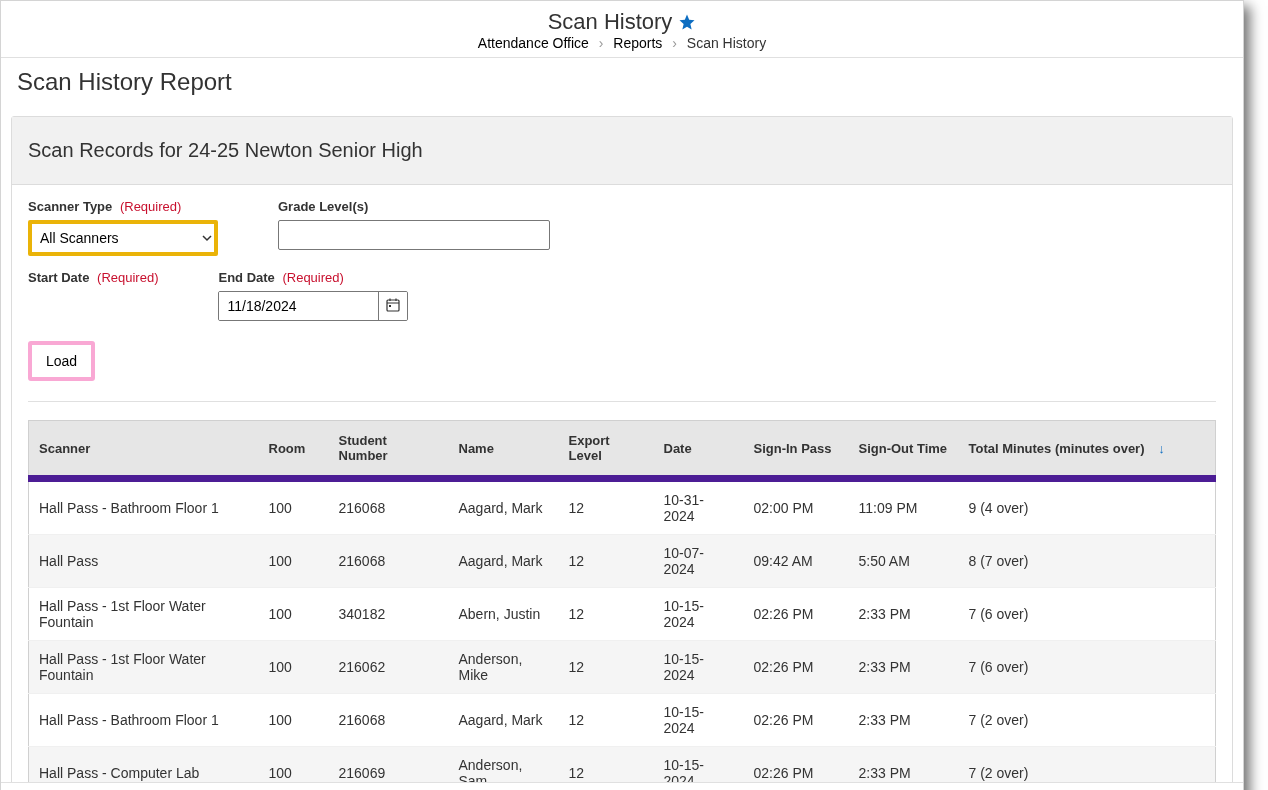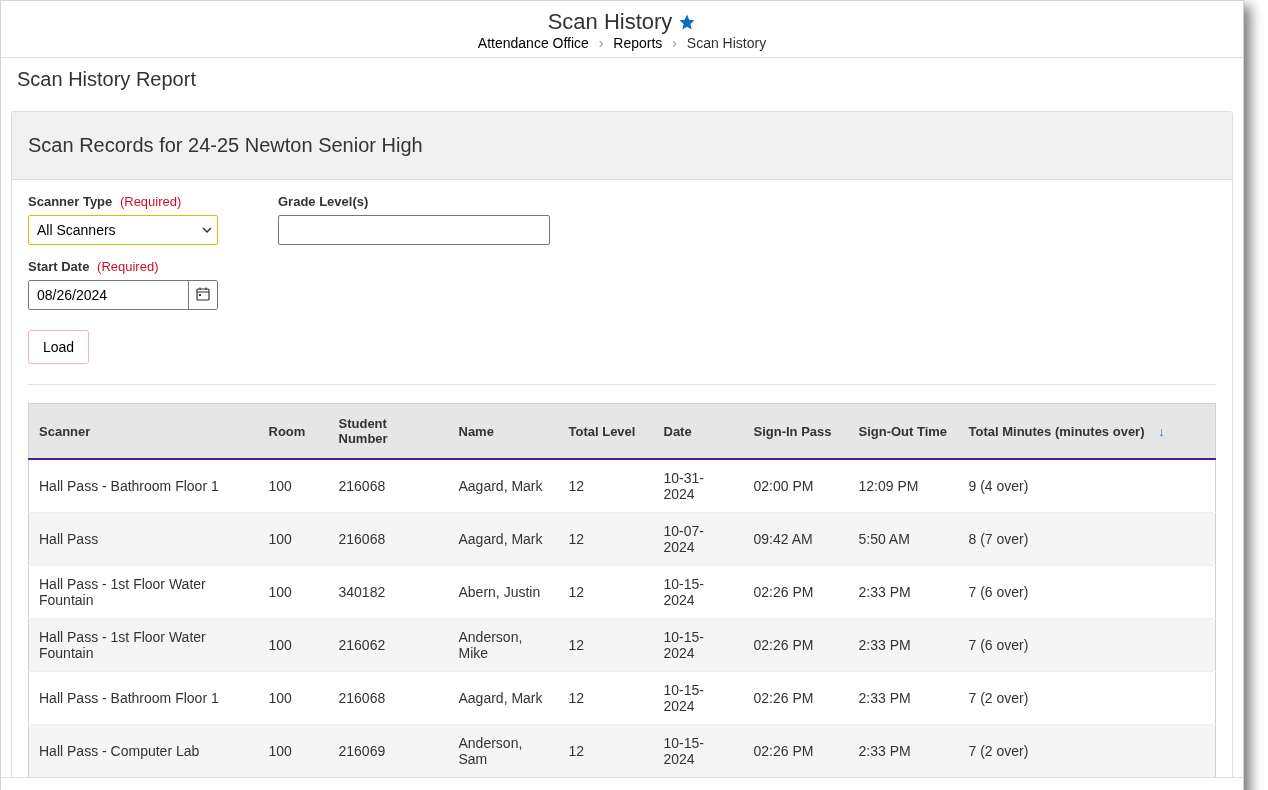--- a/index.html
+++ b/index.html
@@ -40,21 +40,21 @@
     }
     .breadcrumb a { color: #000000; text-decoration: none; }
     .breadcrumb .sep { color: #999; padding: 0 6px; }
     .breadcrumb .current { color: #333; }
     .sub-header {
       border-top: 1px solid #e0e0e0;
       padding: 10px 16px;
     }
     .sub-header h2 {
       margin: 0;
-      font-size: 20px;
+      font-size: 24px;
       font-weight: 400;
       color: #333;
     }
     .scroll-region {
       position: relative;
       overflow-y: scroll;
       height: 676px;
       padding: 0 10px 12px 10px;
     }
     .panel {
@@ -89,21 +89,21 @@
       font-weight: 400;
       margin-left: 4px;
     }
     .select-wrap {
       position: relative;
       width: 190px;
     }
     .select-wrap select {
       width: 100%;
       padding: 6px 24px 6px 8px;
-      border: 1px solid #eab308;
+      border: 4px solid #eab308;
       border-radius: 2px;
       background: #fff;
       font-size: 14px;
       appearance: none;
     }
     .select-wrap .chev {
       position: absolute; right: 6px; top: 50%; transform: translateY(-50%);
       pointer-events: none;
     }
     .multi-input {
@@ -131,21 +131,21 @@
       border: none;
       border-left: 1px solid #777;
       background: #fff;
       padding: 0 6px;
       cursor: pointer;
       display: flex; align-items: center; justify-content: center;
     }
     .load-btn {
       margin-top: 6px;
       padding: 8px 14px;
-      border: 1px solid #f9a8d4;
+      border: 4px solid #f9a8d4;
       background: #fff;
       border-radius: 3px;
       font-size: 14px;
       cursor: pointer;
     }
     hr.sep-line {
       border: none;
       border-top: 1px solid #e0e0e0;
       margin: 20px 0 18px 0;
     }
@@ -154,21 +154,21 @@
       border-collapse: collapse;
       border: 1px solid #d0d0d0;
     }
     .grid thead th {
       background: #e6e6e6;
       font-size: 13px;
       text-align: left;
       padding: 12px 10px;
       color: #333;
       font-weight: 700;
-      border-bottom: 2px solid #4c1d95;
+      border-bottom: 7px solid #4c1d95;
       margin-top: 17px;
     }
     .grid tbody td {
       padding: 10px 10px;
       font-size: 14px;
       border-bottom: 1px solid #f0f0f0;
     }
     .grid tbody tr:nth-child(even) { background: #f5f5f5; }
     .sort-arrow {
       color: #0d6dc1;
@@ -245,36 +245,42 @@
             <div class="multi-input"></div>
           </div>
         </div>
 
         <div class="field-row">
           <div class="field">
             <label>
               <span>Start Date</span>
               <span class="req">(Required)</span>
             </label>
+          </div>
+
+          <div class="field">
+            <label>
+              <span>End Date</span>
+              <span class="req">(Required)</span>
+            </label>
             <div class="date-wrap">
-              <input type="text" value="08/26/2024" style="">
+              <input type="text" value="11/18/2024" style="">
               <button class="date-btn">
                 <span>
                   <svg width="16" height="16" viewBox="0 0 16 16" fill="none" stroke="#333" stroke-width="1.2">
                       <rect x="2" y="3" width="12" height="11" rx="1"></rect>
                       <line x1="2" y1="6" x2="14" y2="6"></line>
                       <line x1="5" y1="1.5" x2="5" y2="4"></line>
                       <line x1="11" y1="1.5" x2="11" y2="4"></line>
                       <rect x="4" y="8" width="2" height="2" fill="#333" stroke="none"></rect>
                     </svg>
                 </span>
               </button>
             </div>
           </div>
-
         </div>
 
         <button class="load-btn">Load</button>
 
         <hr class="sep-line">
 
         <table class="grid">
           <colgroup>
             <col style="width:230px">
               <col style="width:70px">
@@ -285,40 +291,40 @@
               <col style="width:105px">
               <col style="width:110px">
               <col>
           </colgroup>
           <thead>
             <tr>
               <th>Scanner</th>
               <th>Room</th>
               <th>Student Number</th>
               <th>Name</th>
-              <th>Total Level</th>
+              <th>Export Level</th>
               <th>Date</th>
               <th>Sign-In Pass</th>
               <th>Sign-Out Time</th>
               <th class="th-last">
                 <span>Total Minutes (minutes over)</span>
                 <span class="sort-arrow">↓</span>
               </th>
             </tr>
           </thead>
           <tbody>
               <tr>
                 <td>Hall Pass - Bathroom Floor 1</td>
                 <td>100</td>
                 <td>216068</td>
                 <td>Aagard, Mark</td>
                 <td>12</td>
                 <td>10-31-2024</td>
                 <td>02:00 PM</td>
-                <td>12:09 PM</td>
+                <td>11:09 PM</td>
                 <td>9 (4 over)</td>
               </tr>
               <tr>
                 <td>Hall Pass</td>
                 <td>100</td>
                 <td>216068</td>
                 <td>Aagard, Mark</td>
                 <td>12</td>
                 <td>10-07-2024</td>
                 <td>09:42 AM</td>

